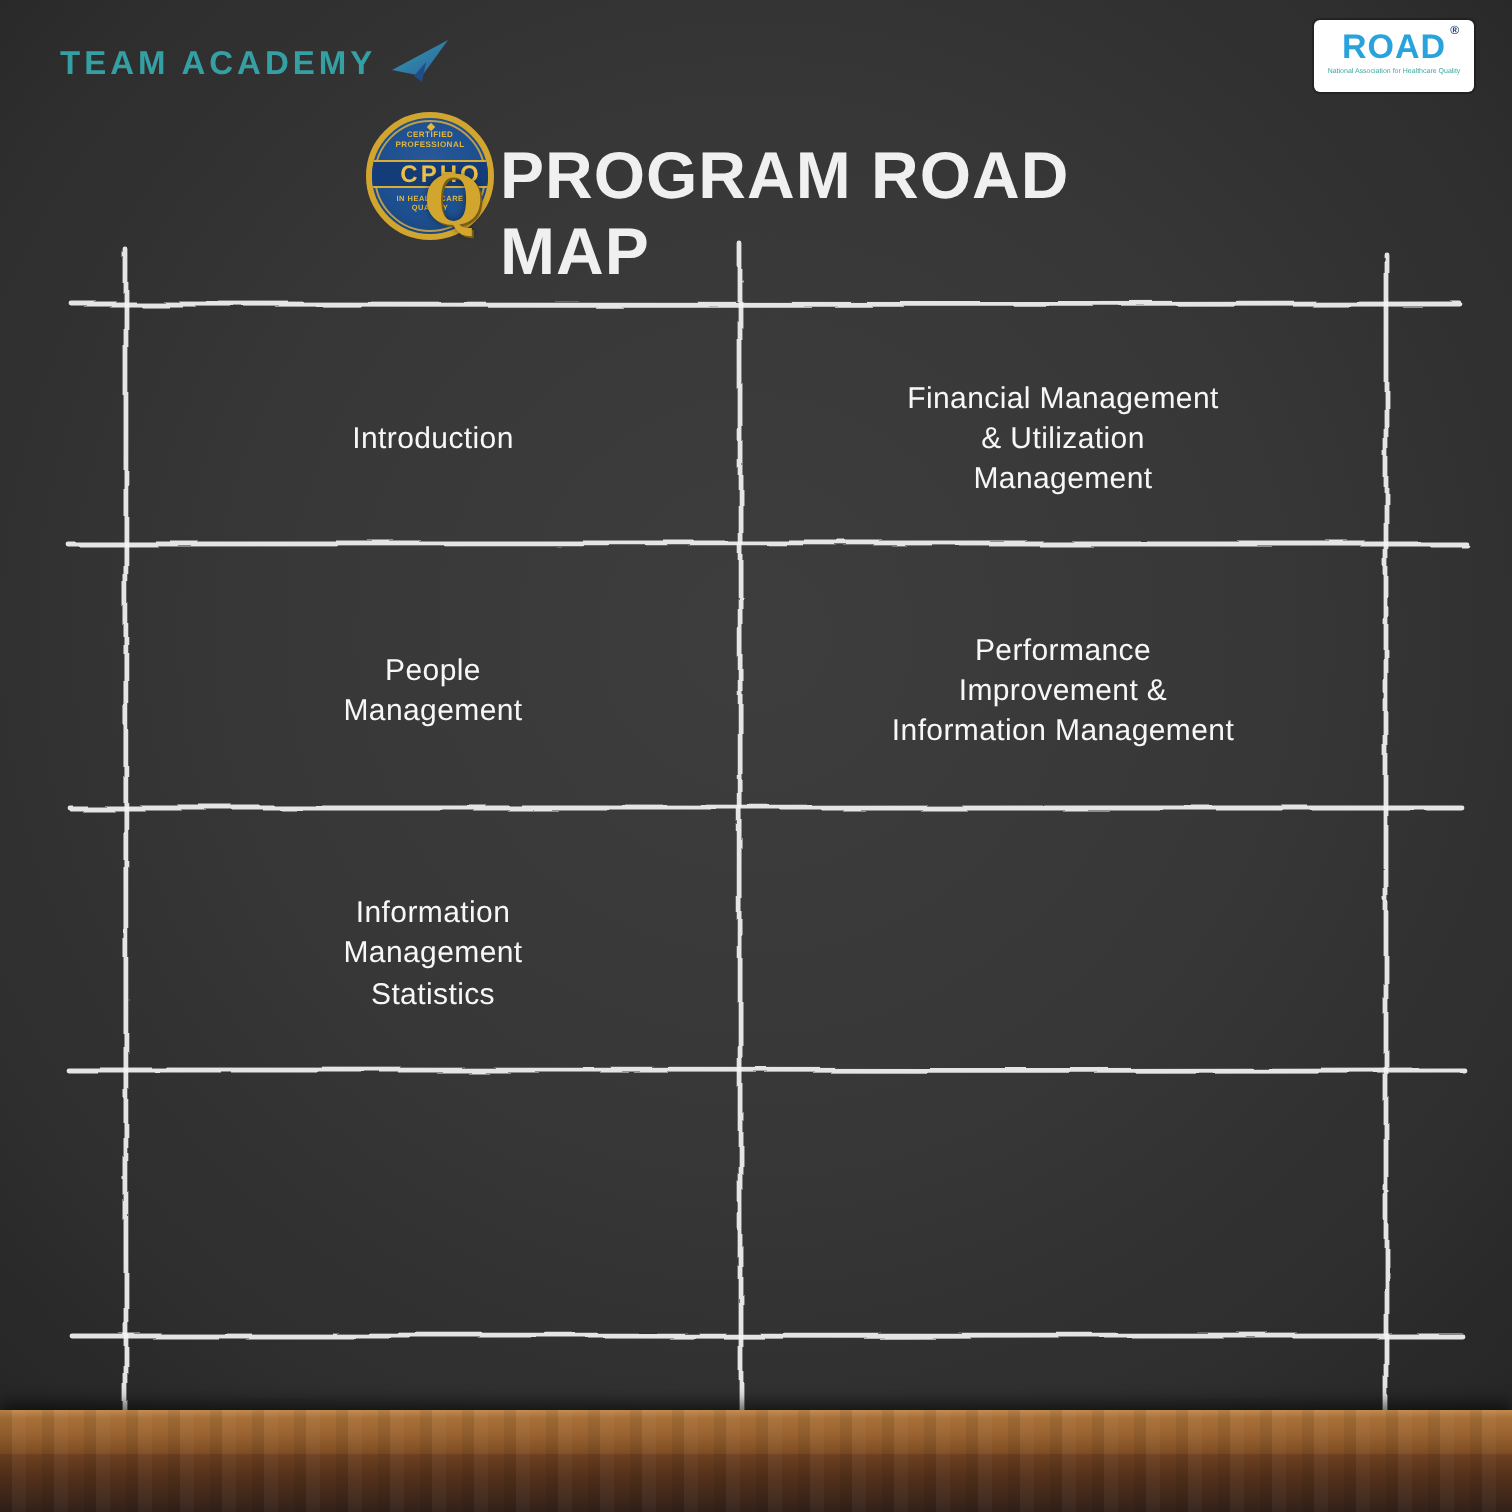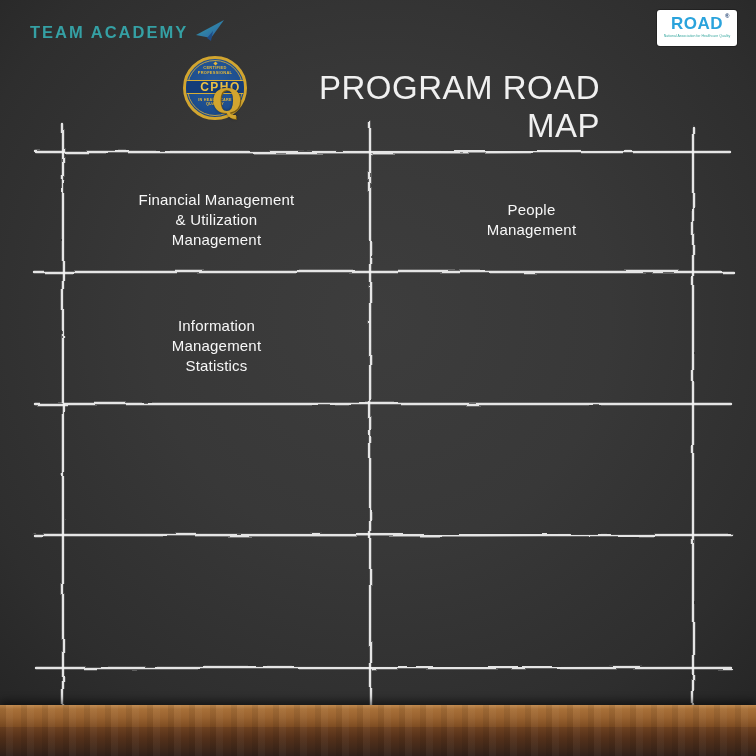--- a/index.html
+++ b/index.html
@@ -37,21 +37,21 @@
   }
   .nahq-tagline {
     width:150px; margin-top:2px; text-align:center;
     font-size:7px; color:#3aa8a0; transform:scale(.5); transform-origin:50% 0;
     white-space:nowrap; line-height:1;
   }
 
   
   .page-title {
     position:absolute; left:250px; top:69px; width:350px;
-    text-align:right; font-size:33px; font-weight:normal;
+    text-align:left; font-size:33px; font-weight:bold;
     letter-spacing:.5px; color:#f0f0f0;
   }
   .badge { position:absolute; left:183px; top:56px; width:66px; height:66px; }
   .badge-circle {
     position:absolute; left:0; top:0; width:64px; height:64px;
     border-radius:50%; border:3px solid var(--badge-gold, #c79a2a);
     background: radial-gradient(circle at 50% 40%, #27599b 0%, var(--badge-navy, #1d4e8e) 60%, #163e74 100%);
     overflow:hidden;
   }
   .badge-circle::before {
@@ -171,25 +171,29 @@
     </div>
     <div class="badge-arc-bottom">IN HEALTHCARE
 QUALITY</div>
   </div>
   <div class="badge-q">Q</div>
 </div>
 
 <div class="page-title">PROGRAM ROAD MAP</div>
 
 <div class="cells">
+  <div class="cell">Introduction</div>
   <div class="cell">Financial Management
 &amp; Utilization
 Management</div>
   <div class="cell">People
 Management</div>
+  <div class="cell">Performance
+Improvement &amp;
+Information Management</div>
   <div class="cell">Information
 Management
 Statistics</div>
 </div>
 
 <div class="tray">
   <div class="tray-top"></div>
   <div class="tray-front"></div>
 </div>
 

